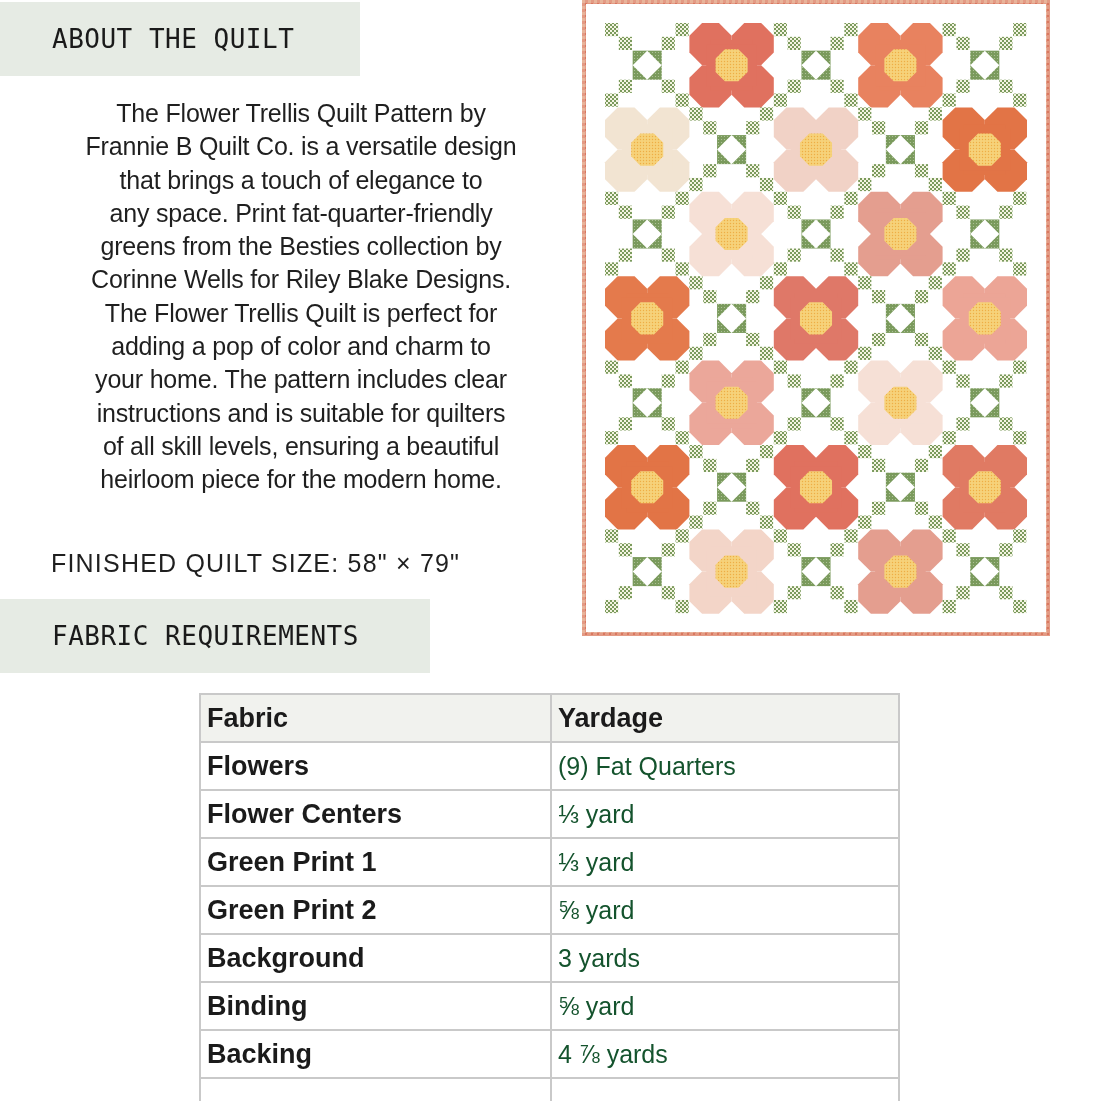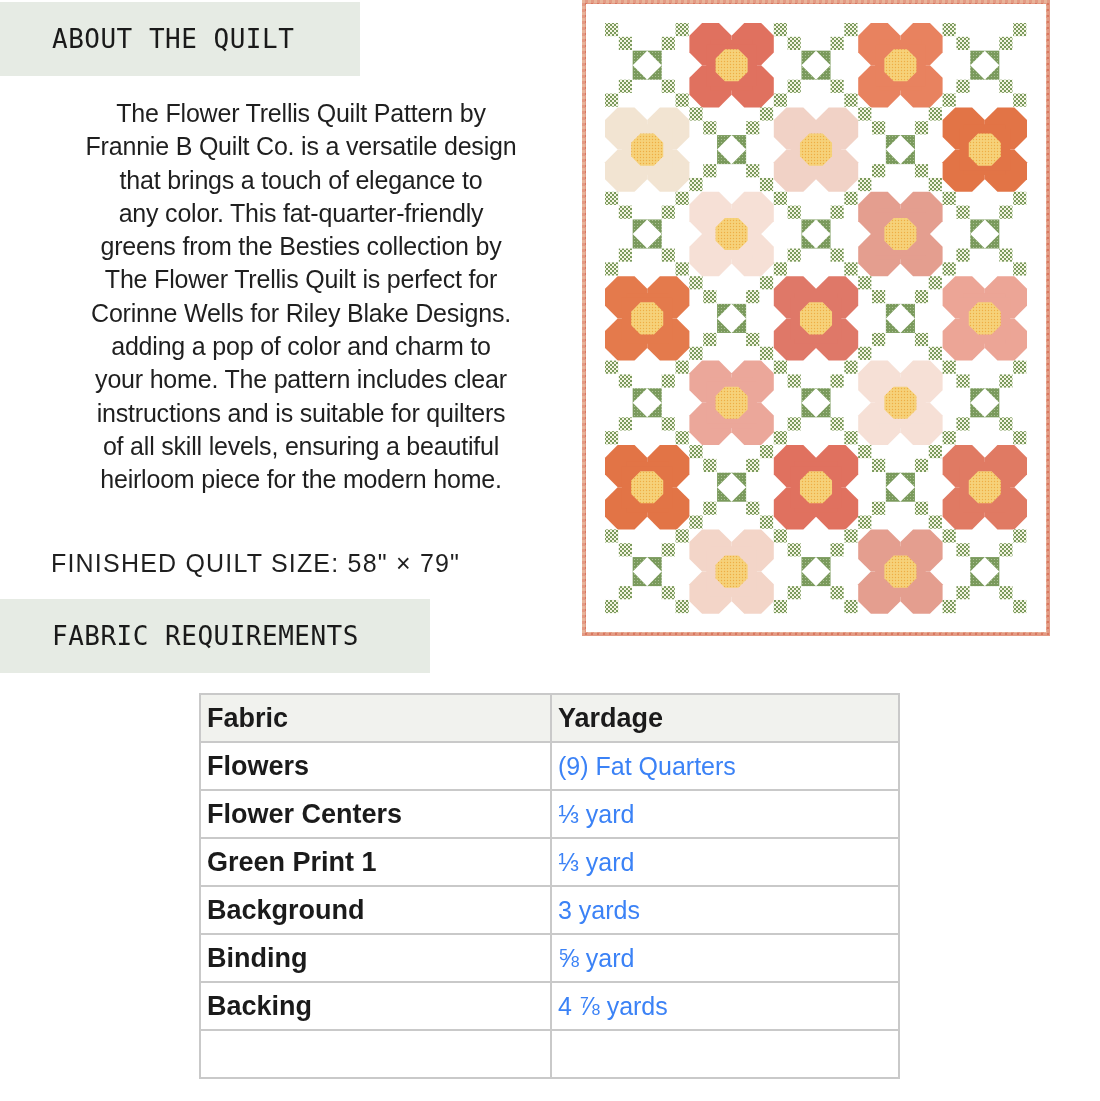--- a/index.html
+++ b/index.html
@@ -96,42 +96,42 @@
       color: #1b1b1b;
     }
     table.fabric-table td.fabric-name {
       font-weight: 700;
       color: #1b1b1b;
       width: 337px;
       margin-left: 40px;
     }
     table.fabric-table td.yardage {
       font-weight: 400;
-      color: #3b82f6;
+      color: #14532d;
       font-size: 25px;
     }
     table.fabric-table tr.cut-row td {
       height: 46px;
     }
   </style>
 </head>
 <body>
 
 <div class="banner about">
   <span>ABOUT THE QUILT</span>
 </div>
 
 <div class="about-text">
   <span class="line">The Flower Trellis Quilt Pattern by</span>
   <span class="line">Frannie B Quilt Co. is a versatile design</span>
   <span class="line">that brings a touch of elegance to</span>
-  <span class="line">any color. This fat-quarter-friendly</span>
+  <span class="line">any space. Print fat-quarter-friendly</span>
   <span class="line">greens from the Besties collection by</span>
+  <span class="line">Corinne Wells for Riley Blake Designs.</span>
   <span class="line">The Flower Trellis Quilt is perfect for</span>
-  <span class="line">Corinne Wells for Riley Blake Designs.</span>
   <span class="line">adding a pop of color and charm to</span>
   <span class="line">your home. The pattern includes clear</span>
   <span class="line">instructions and is suitable for quilters</span>
   <span class="line">of all skill levels, ensuring a beautiful</span>
   <span class="line">heirloom piece for the modern home.</span>
 </div>
 
 <div class="finished-size">FINISHED QUILT SIZE: 58" × 79"</div>
 
 <div class="quilt">
@@ -550,20 +550,24 @@
     </tr>
     <tr>
       <td class="fabric-name">Flower Centers</td>
       <td class="yardage">⅓ yard</td>
     </tr>
     <tr>
       <td class="fabric-name">Green Print 1</td>
       <td class="yardage">⅓ yard</td>
     </tr>
     <tr>
+      <td class="fabric-name">Green Print 2</td>
+      <td class="yardage">⅝ yard</td>
+    </tr>
+    <tr>
       <td class="fabric-name">Background</td>
       <td class="yardage">3 yards</td>
     </tr>
     <tr>
       <td class="fabric-name">Binding</td>
       <td class="yardage">⅝ yard</td>
     </tr>
     <tr>
       <td class="fabric-name">Backing</td>
       <td class="yardage">4 ⅞ yards</td>

